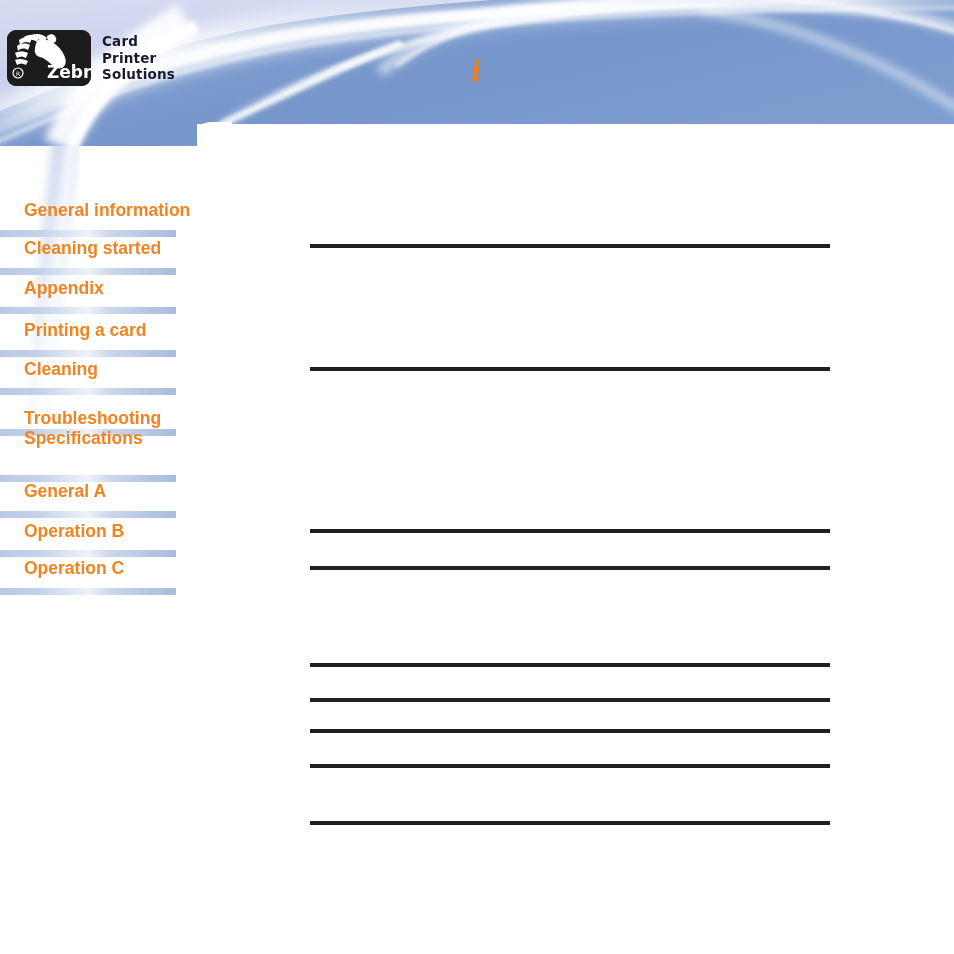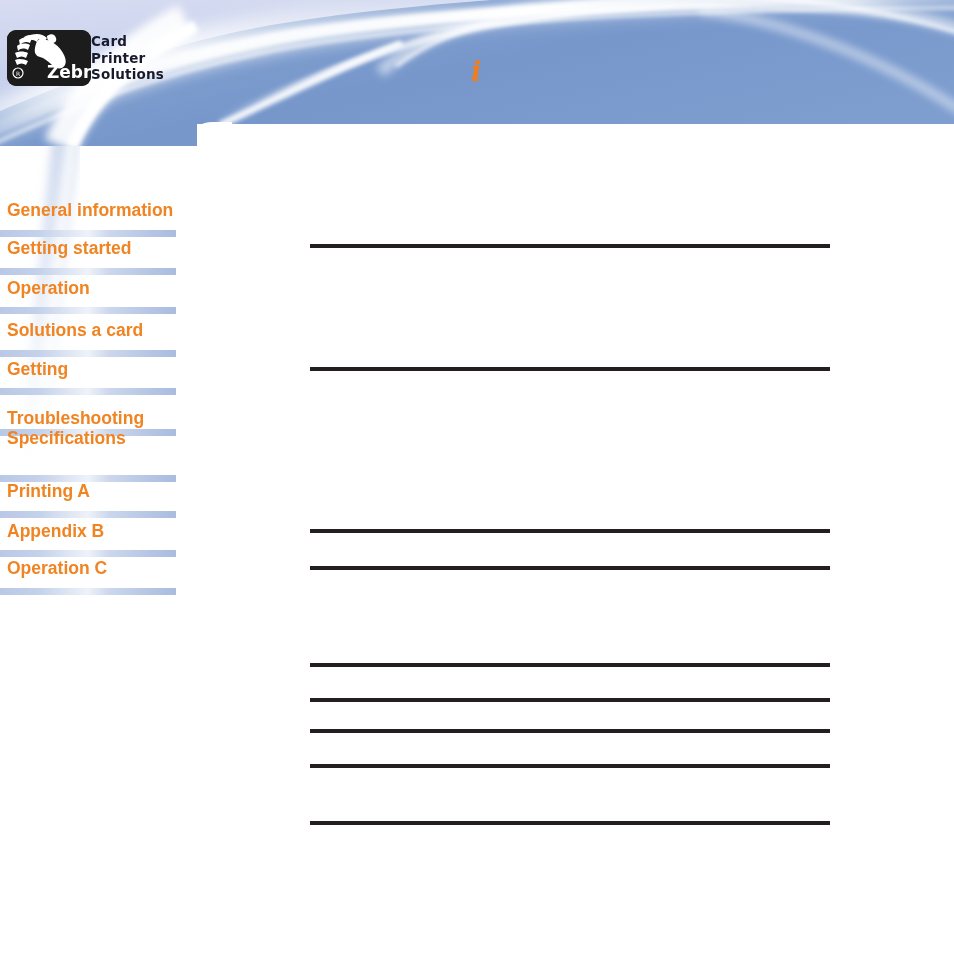--- a/index.html
+++ b/index.html
@@ -48,20 +48,21 @@
     width: 84px;
     height: 56px;
     background: #1c1c1c;
     border-radius: 9px;
     position: relative;
     flex: 0 0 auto;
     overflow: hidden;
   }
   #logo-mark svg { display: block; }
   #logo-wordmark {
+    margin-left: 11px;
     font-family: "DejaVu Sans", sans-serif;
     font-size: 13.5px;
     font-weight: bold;
     line-height: 1.22;
     color: #1a1a2e;
     letter-spacing: 0.2px;
     white-space: pre;
   }
 
   
@@ -105,21 +106,21 @@
     width: 200px;
     z-index: 5;
   }
   .nav-entry { position: relative; }
   .nav-label {
     color: #f08422;
     font-family: "Liberation Sans", sans-serif;
     font-weight: bold;
     font-size: 17.5px;
     line-height: 1;
-    padding-left: 7px;
+    padding-left: 24px;
     white-space: nowrap;
     position: absolute;
     left: 0;
   }
   .nav-rule {
     position: absolute;
     left: 0;
     width: 176px;
     height: 7px;
     background: linear-gradient(90deg,
@@ -337,56 +338,56 @@
   </svg>
 
   <div id="nav">
 
     <div class="nav-entry">
       <div class="nav-label" style="top:56px">General information</div>
       <div class="nav-rule" style="top:84px"></div>
     </div>
 
     <div class="nav-entry">
-      <div class="nav-label" style="top:94px">Getting started</div>
+      <div class="nav-label" style="top:94px">Cleaning started</div>
       <div class="nav-rule" style="top:122px"></div>
     </div>
 
     <div class="nav-entry">
-      <div class="nav-label" style="top:134px">Operation</div>
+      <div class="nav-label" style="top:134px">Appendix</div>
       <div class="nav-rule" style="top:161px"></div>
     </div>
 
     <div class="nav-entry">
-      <div class="nav-label" style="top:176px">Solutions a card</div>
+      <div class="nav-label" style="top:176px">Printing a card</div>
       <div class="nav-rule" style="top:204px"></div>
     </div>
 
     <div class="nav-entry">
-      <div class="nav-label" style="top:215px">Getting</div>
+      <div class="nav-label" style="top:215px">Cleaning</div>
       <div class="nav-rule" style="top:242px"></div>
     </div>
 
     <div class="nav-entry">
       <div class="nav-label" style="top:264px">Troubleshooting</div>
       <div class="nav-rule" style="top:283px"></div>
     </div>
 
     <div class="nav-entry">
       <div class="nav-label" style="top:284px">Specifications</div>
       <div class="nav-rule" style="top:329px"></div>
     </div>
 
     <div class="nav-entry">
-      <div class="nav-label" style="top:337px">Printing A</div>
+      <div class="nav-label" style="top:337px">General A</div>
       <div class="nav-rule" style="top:365px"></div>
     </div>
 
     <div class="nav-entry">
-      <div class="nav-label" style="top:377px">Appendix B</div>
+      <div class="nav-label" style="top:377px">Operation B</div>
       <div class="nav-rule" style="top:404px"></div>
     </div>
 
     <div class="nav-entry">
       <div class="nav-label" style="top:414px">Operation C</div>
       <div class="nav-rule" style="top:442px"></div>
     </div>
 
   </div>
 </div>

